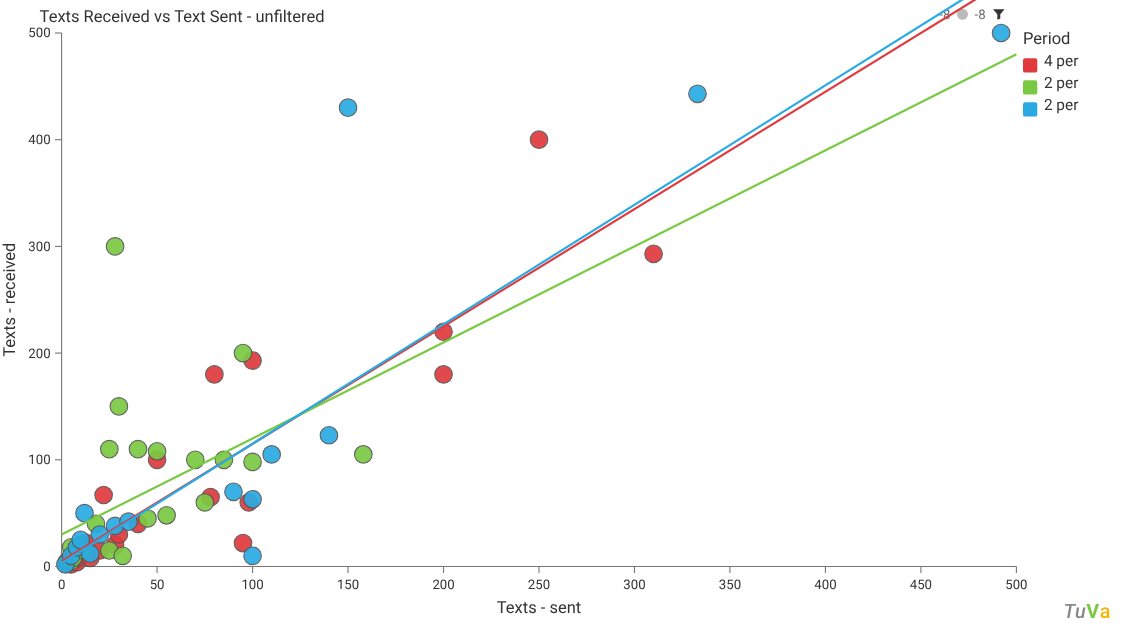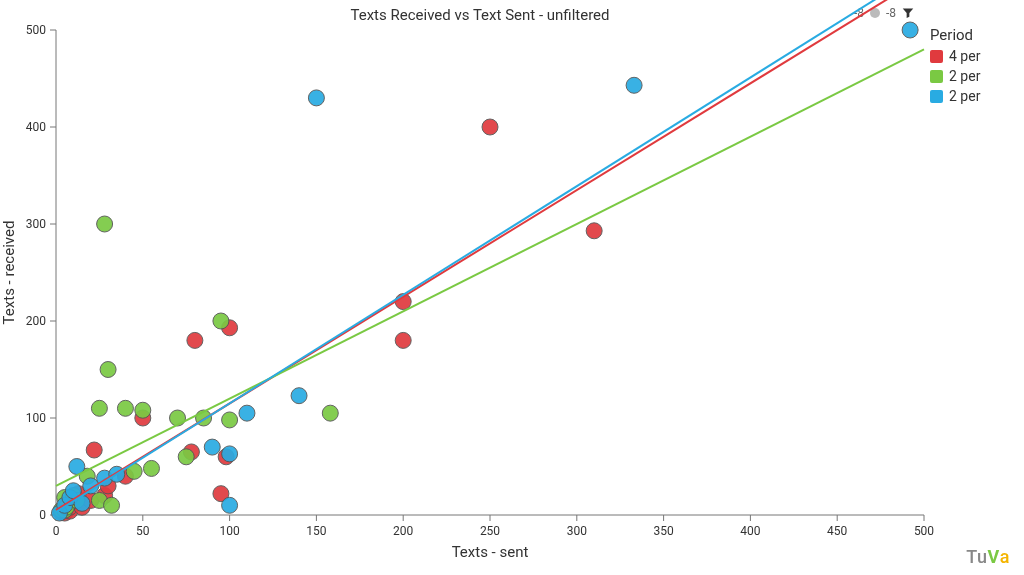--- a/index.html
+++ b/index.html
@@ -16,21 +16,21 @@
     width: 1024px; height: 575px;
     font-family: -apple-system, BlinkMacSystemFont, "Segoe UI", Roboto,
                  "Helvetica Neue", Arial, sans-serif;
     color: var(--title);
     background: #fff;
     position: relative;
   }
   .title {
     position: absolute;
     top: 6px; left: 36px; right: 100px;
-    text-align: center;
+    text-align: left;
     font-size: 15px;
     color: #333;
   }
   
   .topright {
     position: absolute;
     top: 6px; right: 110px;
     display: flex; align-items: center; gap: 6px;
     font-size: 12px;
     color: #666;
@@ -44,21 +44,21 @@
 
   
   .legend {
     position: absolute;
     top: 26px; right: 8px;
     width: 86px;
     font-size: 14px;
   }
   .legend-title { font-weight: 400; margin-bottom: 2px; font-size: 15px; }
   .legend-row {
-    display: flex; align-items: center; gap: 6px;
+    display: flex; align-items: flex-end; gap: 6px;
     line-height: 20px;
   }
   .legend-swatch {
     width: 13px; height: 13px; display: inline-block;
     border-radius: 2px;
   }
 
   
   .plot {
     position: absolute;
@@ -87,21 +87,21 @@
   .trend { stroke-width: 2; fill: none; }
 
   
   .brand {
     position: absolute;
     right: 14px; bottom: 8px;
     font-size: 18px;
     font-weight: 500;
     letter-spacing: .5px;
   }
-  .brand .tu { color: #888; }
+  .brand .tu { color: #888; font-style: italic; }
   .brand .v  { color: #7ac943; font-weight: 700; }
   .brand .a  { color: #f4b400; font-weight: 500; }
 </style>
 </head>
 <body>
 
 <div class="title">Texts Received vs Text Sent - unfiltered</div>
 
 <div class="topright">
   <span>-8</span>

